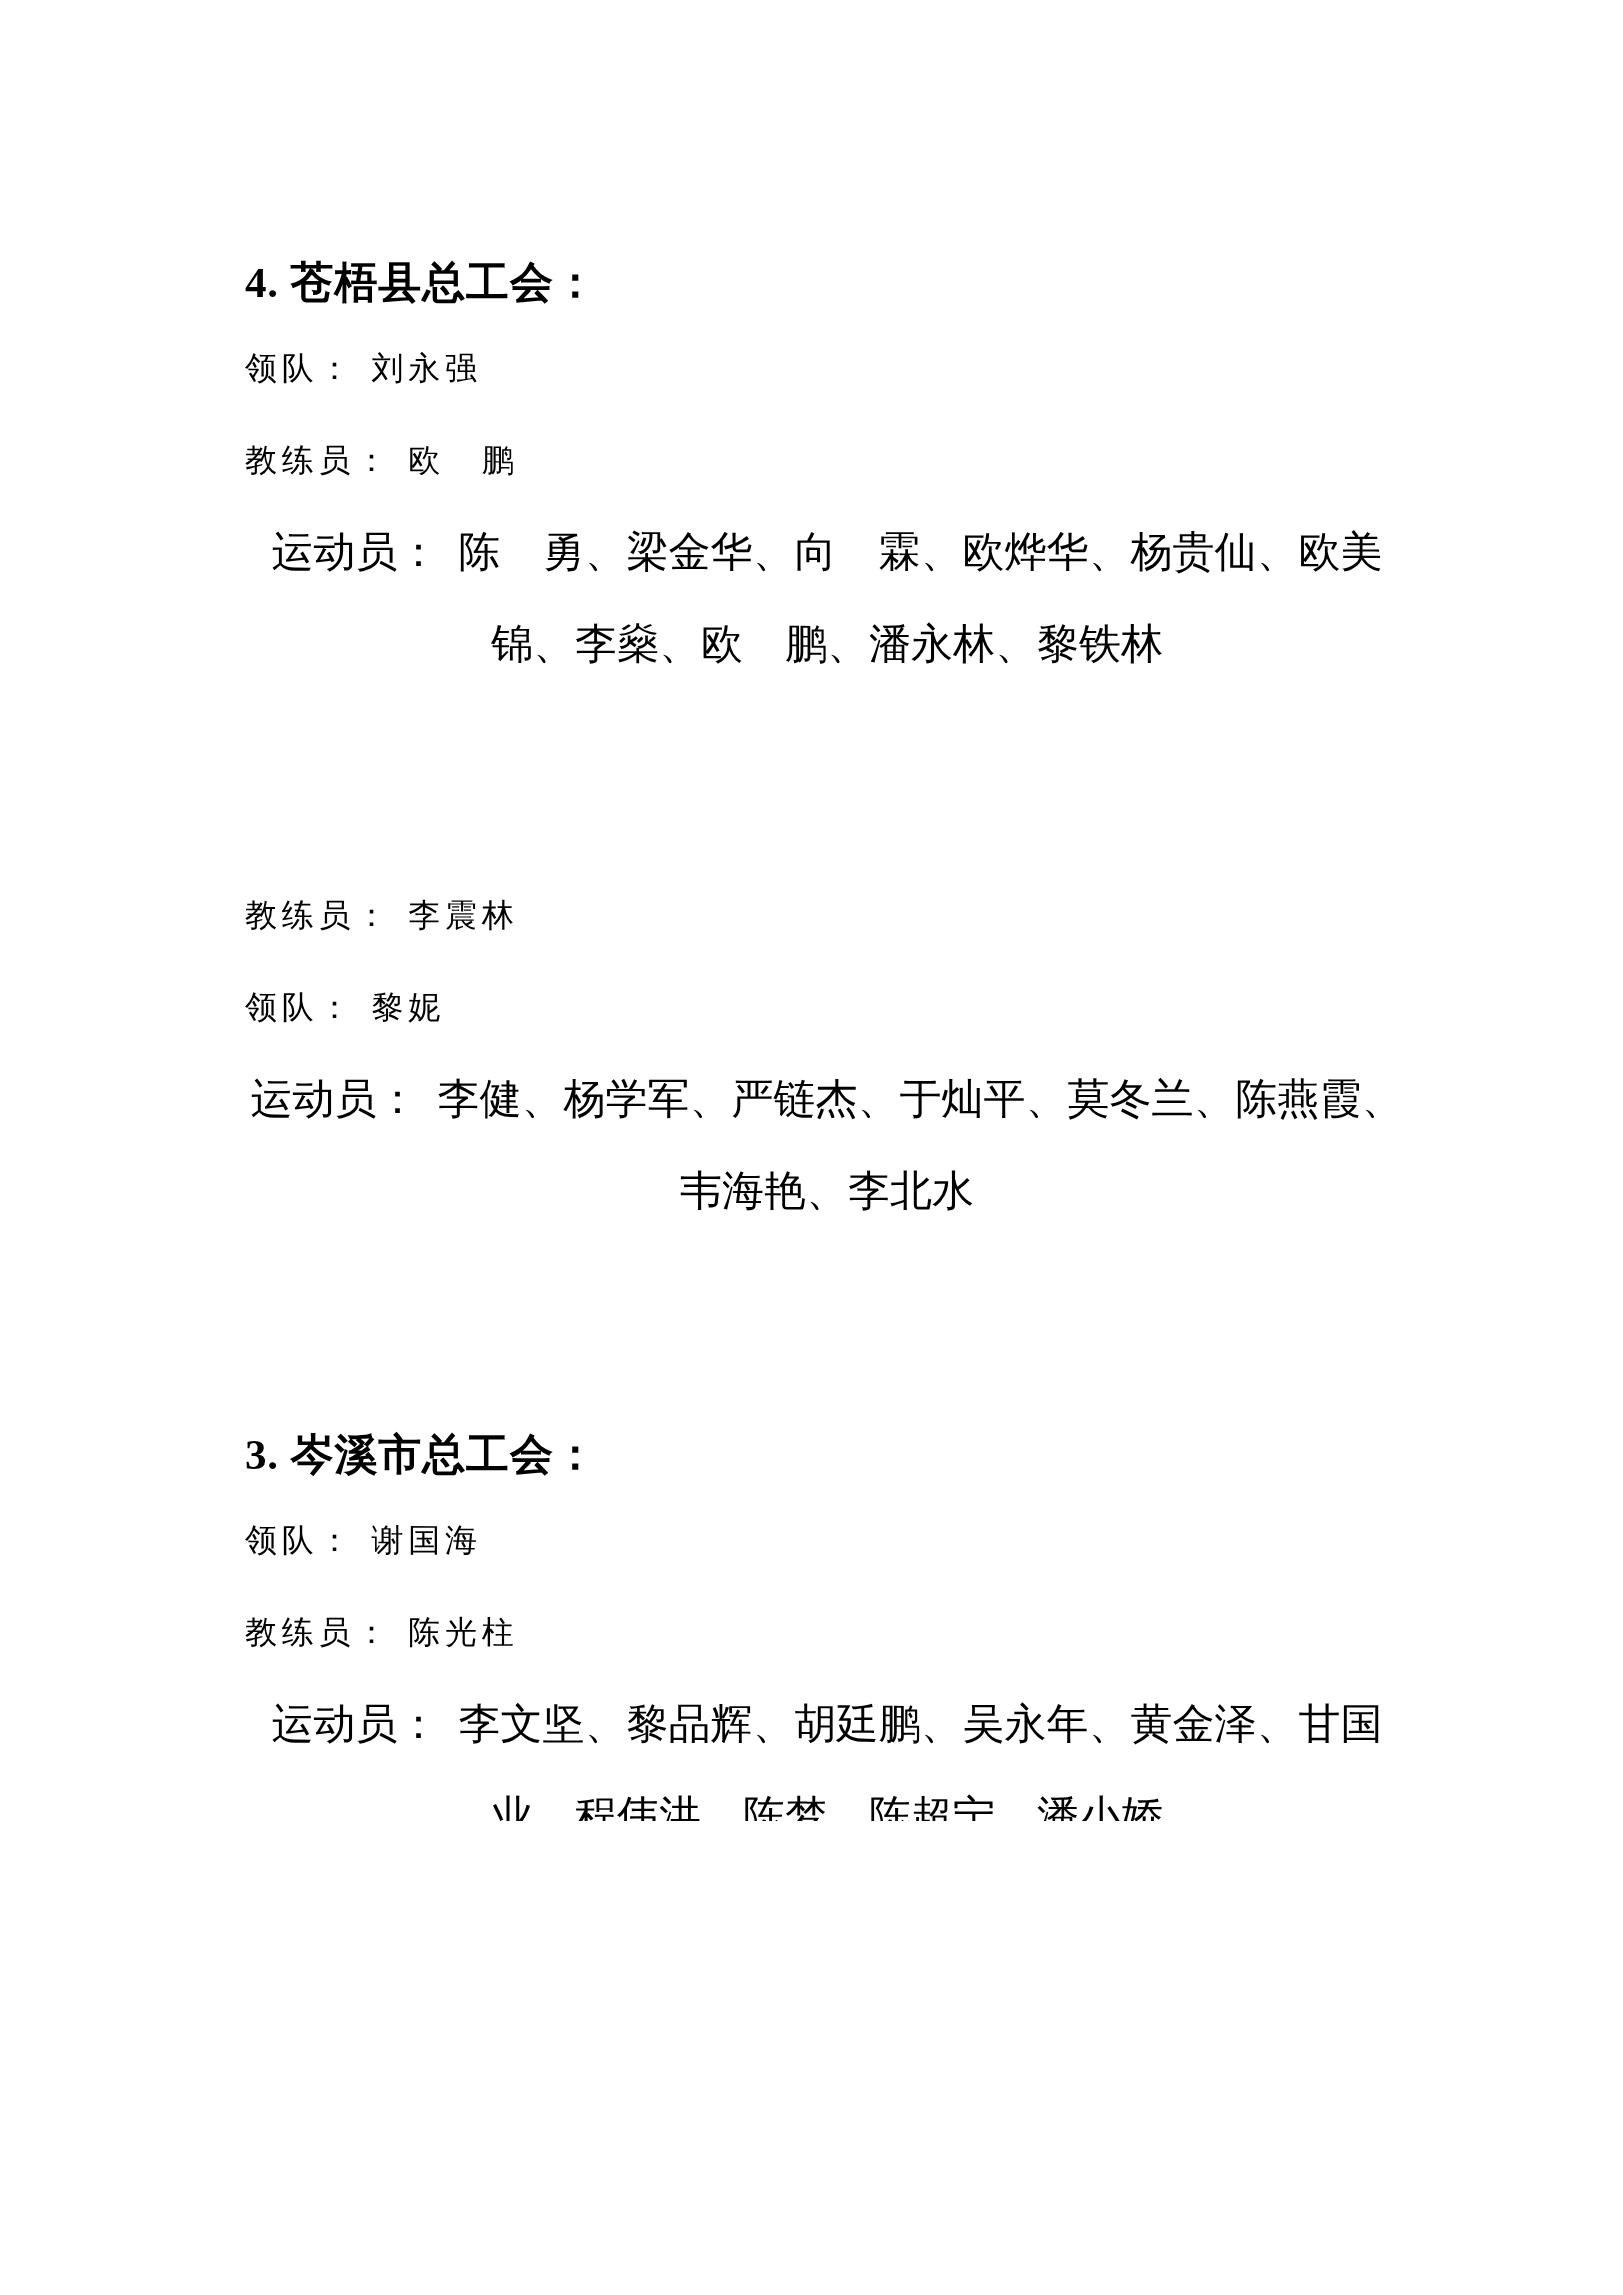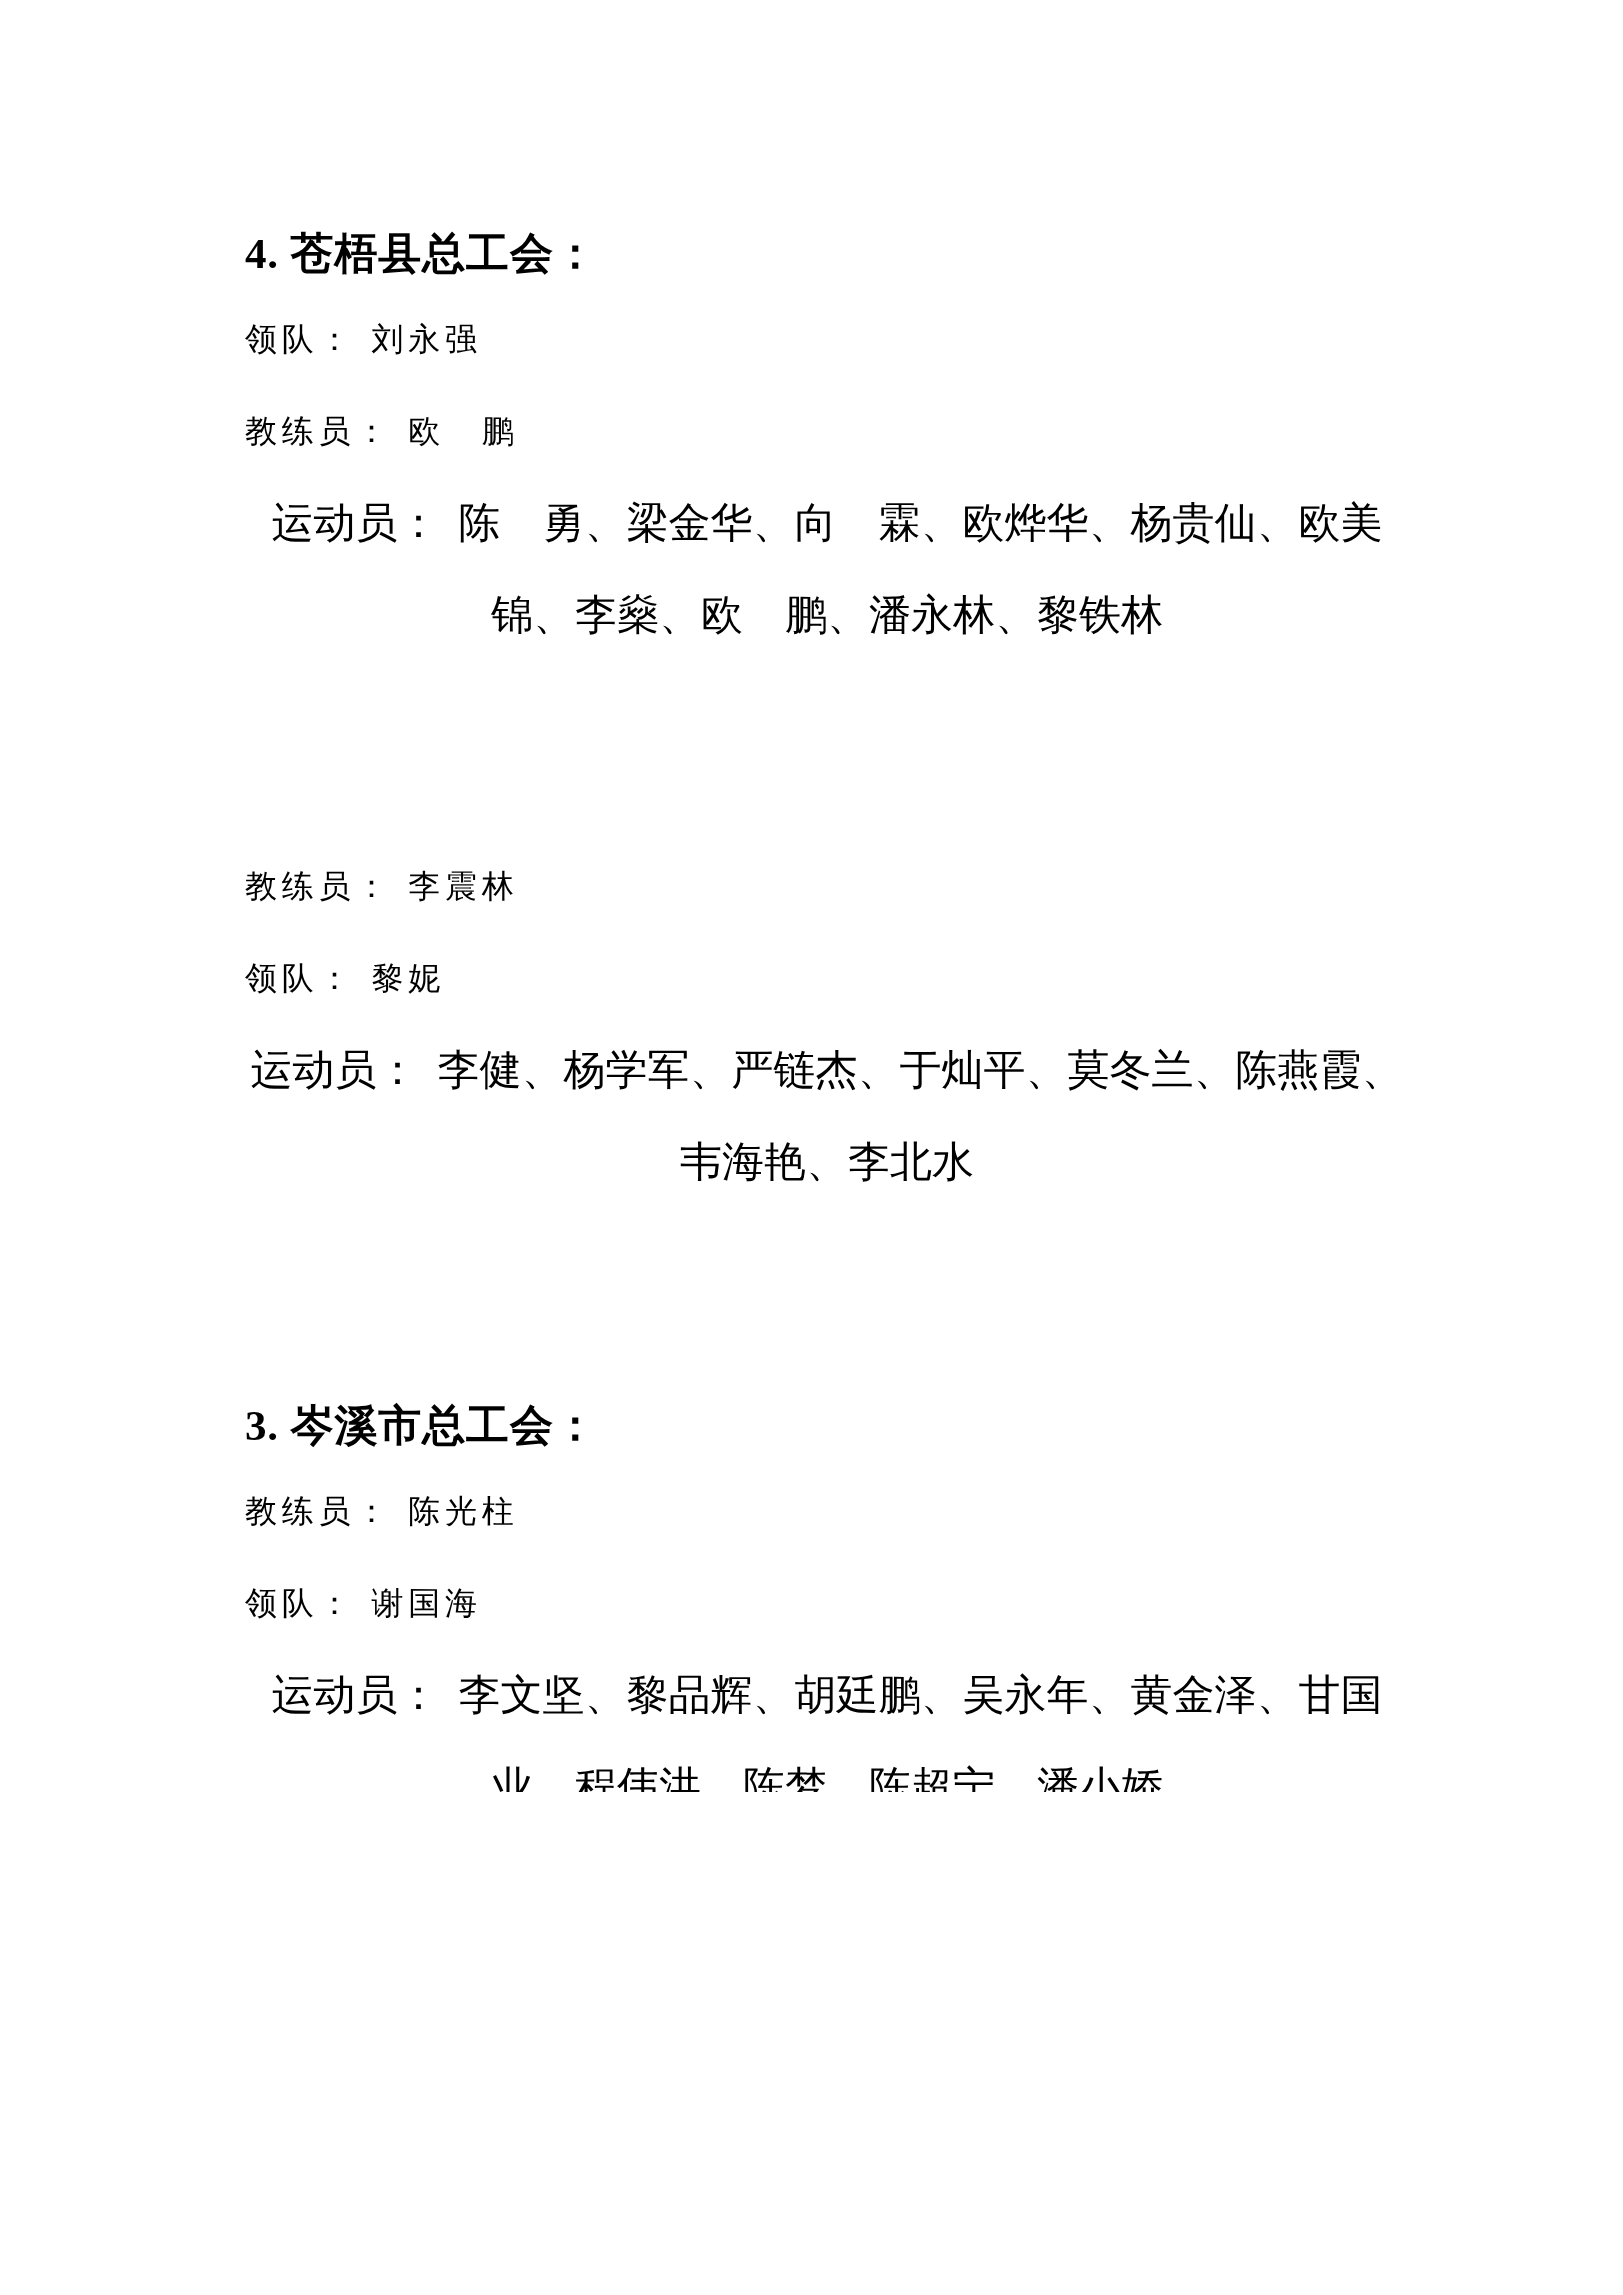--- a/index.html
+++ b/index.html
@@ -8,20 +8,21 @@
     background: #ffffff;
   }
   .page {
     position: relative;
     width: 1623px;
     height: 1792px;
     background: #ffffff;
     color: #000000;
     font-family: "Liberation Serif", "DejaVu Serif", serif;
     overflow: hidden;
+    margin-top: 29px;
   }
   .content {
     position: absolute;
     left: 245px;
     top: 215px;
     width: 1164px;
   }
   .section { margin: 0; }
   .section + .section { margin-top: 179px; }
 
@@ -79,24 +80,24 @@
       </div>
       <div class="para">
         <span>运动员：</span><span class="names">李健、杨学军、严链杰、于灿平、莫冬兰、陈燕霞、
 韦海艳、李北水</span>
       </div>
     </div>
 
     <div class="section">
       <div class="section-heading">3. 岑溪市总工会：</div>
       <div class="line">
-        <span>教练员：</span><span class="value">陈光柱</span>
+        <span>领队：</span><span class="value">谢国海</span>
       </div>
       <div class="line">
-        <span>领队：</span><span class="value">谢国海</span>
+        <span>教练员：</span><span class="value">陈光柱</span>
       </div>
       <div class="para">
         <span>运动员：</span><span class="names">李文坚、黎品辉、胡廷鹏、吴永年、黄金泽、甘国
 业、程伟洪、陈梦、陈超宁、潘小娇</span>
       </div>
     </div>
 
   </div>
 </div>
 

